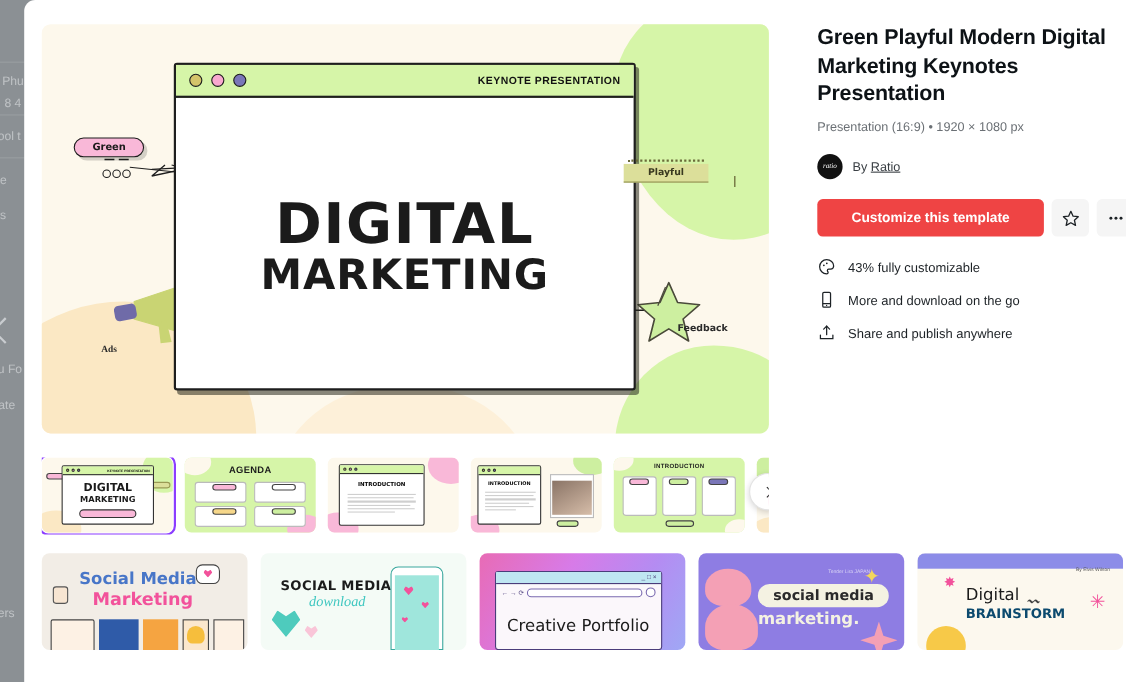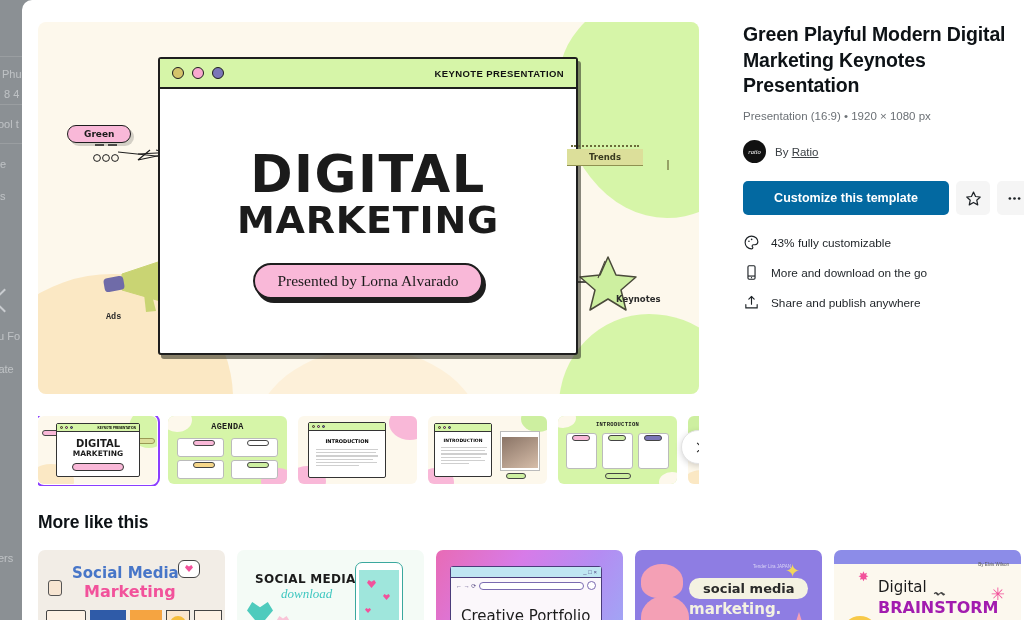--- a/index.html
+++ b/index.html
@@ -174,23 +174,23 @@
     padding: 3px 22px;
     font-size: 8.5px; font-weight: 700; color: #3a3a20;
     font-family: "DejaVu Sans", sans-serif;
   }
   .pill-trends::before {
     content: ""; position: absolute;
     left: 4px; top: -4px; right: 4px; height: 2px;
     border-top: 2px dotted #6b6b3a;
   }
   .lbl-ads {
-    position: absolute; left: 68px; top: 290px;
+    position: absolute; left: 54px; top: 290px;
     font-size: 8.5px; font-weight: 700; color: #2a2a2a;
-    font-family: Liberation Mono, monospace;
+    font-family: Liberation Serif, serif;
     text-align: center;
   }
   .lbl-feedback {
     position: absolute; left: 578px; top: 272px;
     font-size: 8.5px; font-weight: 700; color: #2a2a2a;
     font-family: "DejaVu Sans", sans-serif;
   }
   .hero-svg { position: absolute; inset: 0; }
 
   
@@ -238,21 +238,21 @@
     text-align: center;
     font-family: "DejaVu Sans", sans-serif;
   }
   .t-pill {
     margin: 5px auto 0; width: 52px; height: 8px;
     background: #F9B8D8; border: .8px solid #333; border-radius: 5px;
   }
   .t-heading {
     font-size: 8.5px; font-weight: 800; color: #1b1b1b;
     text-align: center; padding-top: 6px; letter-spacing: .3px;
-    font-family: Liberation Mono, monospace;
+    font-family: Liberation Sans, sans-serif;
   }
   .t-card {
     position: absolute; background: #fff;
     border: .8px solid #bbb; border-radius: 3px;
   }
   .t-chip {
     position: absolute; height: 6px; border-radius: 4px;
     border: .7px solid #444;
   }
   .t-lines { position: absolute; }
@@ -350,21 +350,21 @@
     position: absolute; left: 118px; top: 14px;
     font-size: 4.5px; color: #d9d4f5;
   }
   .m5-t1 {
     position: absolute; left: 44px; top: 28px;
     font-size: 15px; color: #1b1b1b;
     font-family: "DejaVu Sans", sans-serif;
   }
   .m5-t2 {
     position: absolute; left: 44px; top: 48px;
-    font-size: 16px; font-weight: 700; color: #a21caf;
+    font-size: 12px; font-weight: 700; color: #0c4a6e;
     font-family: "DejaVu Sans", sans-serif;
   }
   .m5-credit {
     position: absolute; right: 12px; top: 12px;
     font-size: 4.5px; color: #555;
   }
   .m5-band {
     position: absolute; left: 0; top: 0; width: 100%; height: 14px;
     background: #8C8CE8;
   }
@@ -396,21 +396,21 @@
   }
   .by-text { font-size: 11.5px; color: #3b4045; }
   .by-text a { color: #3b4045; text-decoration: underline; }
 
   .action-row {
     margin-top: 18px;
     display: flex; gap: 7px; align-items: stretch;
   }
   .btn-primary {
     flex: 1 1 auto;
-    background: #0369a1; color: #fff;
+    background: #ef4444; color: #fff;
     border: none; border-radius: 5px;
     height: 34px;
     font-size: 12.5px; font-weight: 700;
     font-family: "Liberation Sans", sans-serif;
     cursor: pointer;
   }
   .btn-icon {
     width: 34px; height: 34px;
     background: #f5f5f5; border: none; border-radius: 5px;
     display: flex; align-items: center; justify-content: center;
@@ -493,28 +493,27 @@
           <div class="dots">
             <div class="dot d1"></div>
             <div class="dot d2"></div>
             <div class="dot d3"></div>
           </div>
           <div class="win-bar-title">KEYNOTE PRESENTATION</div>
         </div>
         <div class="win-body">
           <div class="hdr-1">DIGITAL</div>
           <div class="hdr-2">MARKETING</div>
-          <div class="presenter-pill">Presented by Lorna Alvarado</div>
         </div>
       </div>
 
       <div class="pill-market">Green</div>
-      <div class="pill-trends">Trends</div>
+      <div class="pill-trends">Playful</div>
       <div class="lbl-ads">Ads</div>
-      <div class="lbl-feedback">Keynotes</div>
+      <div class="lbl-feedback">Feedback</div>
     </div>
 
     <div class="thumbs">
 
       <div class="thumb tcream selected">
         <div class="t-blob" style="right:-12px;top:-8px;width:40px;height:40px;background:#D6F5A8;"></div>
         <div class="t-blob" style="left:-10px;bottom:-14px;width:46px;height:34px;background:#FBE8C4;"></div>
         <div class="t-chip" style="left:4px;top:14px;width:22px;background:#F9B8D8;"></div>
         <div class="t-chip" style="right:2px;top:22px;width:18px;background:#DCDF9A;border-color:#9a9a55;"></div>
         <div class="t-win">
@@ -609,21 +608,20 @@
         <div style="position:absolute;left:10px;top:20px;width:36px;height:36px;border-radius:50%;
                     background:conic-gradient(#6B6BA8 0 38%, #DCDF9A 38% 52%, #F48FC2 52% 100%);"></div>
 
       </div>
 
       <div class="thumbs-next">
         <div class="chev-r"></div>
       </div>
     </div>
 
-    <div class="more-title">More like this</div>
 
     <div class="more-grid">
 
       <div class="mcard m1">
         <div class="m-title-a">Social Media</div>
         <div class="m-title-b">Marketing</div>
         <div style="position:absolute;left:140px;top:10px;width:22px;height:18px;border-radius:6px;background:#fff;border:1.2px solid #444;"></div>
         <div style="position:absolute;left:147px;top:15px;width:8px;height:7px;background:#F2529B;
                     clip-path:polygon(50% 100%,0 35%,20% 0,50% 22%,80% 0,100% 35%);"></div>
         <div style="position:absolute;left:10px;top:30px;width:14px;height:16px;background:#F7E5D2;border:1.2px solid #555;border-radius:3px;"></div>

